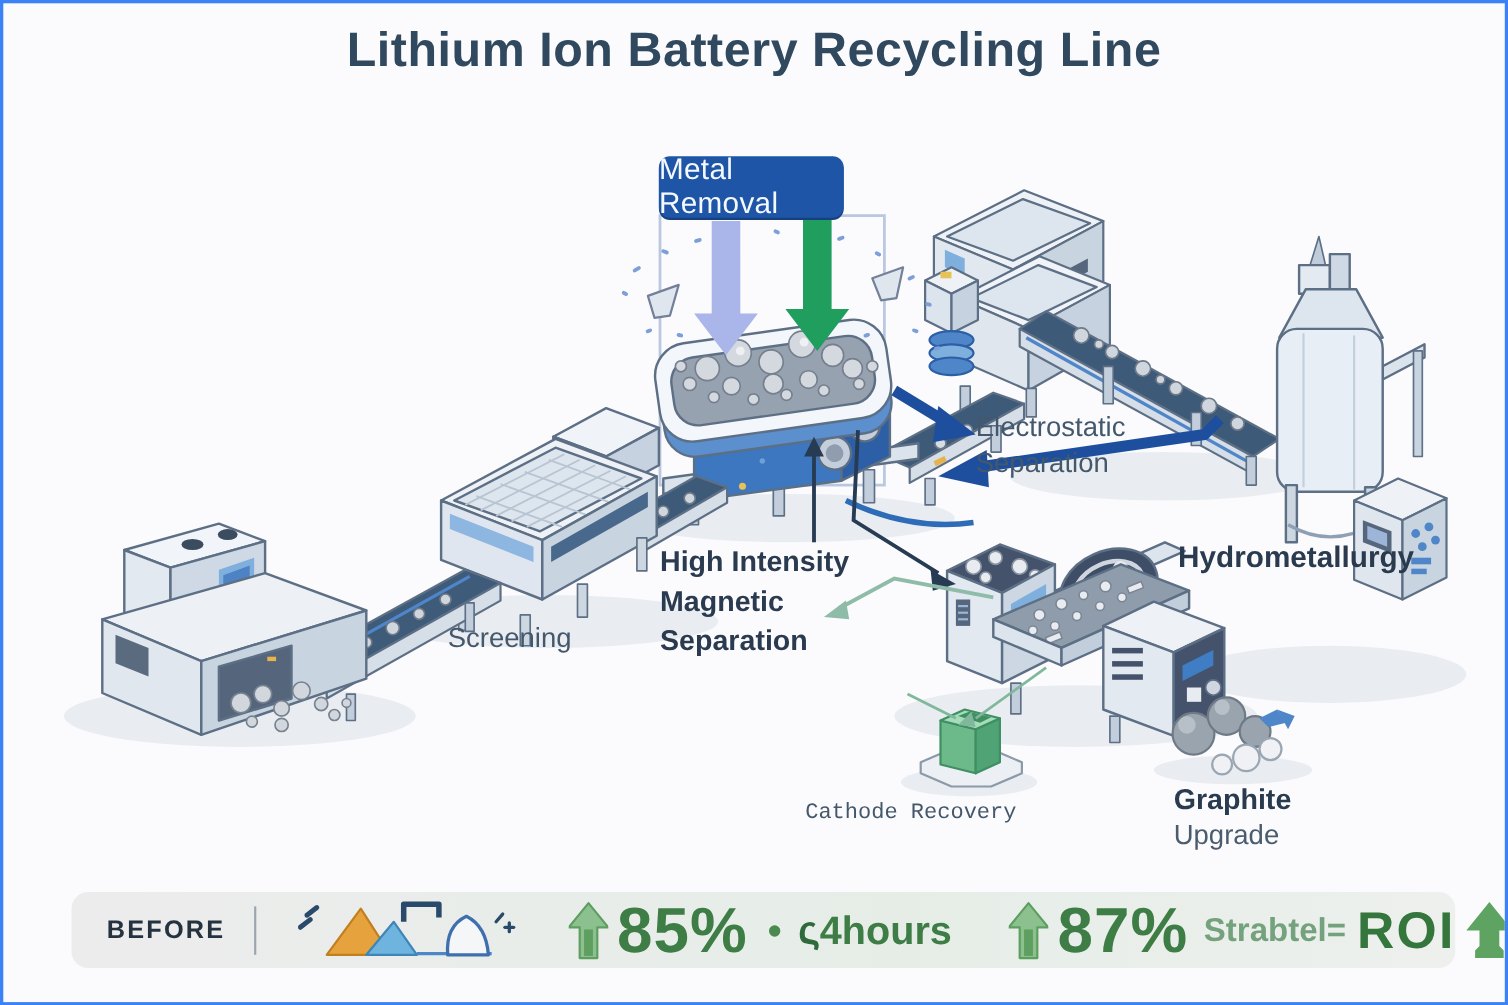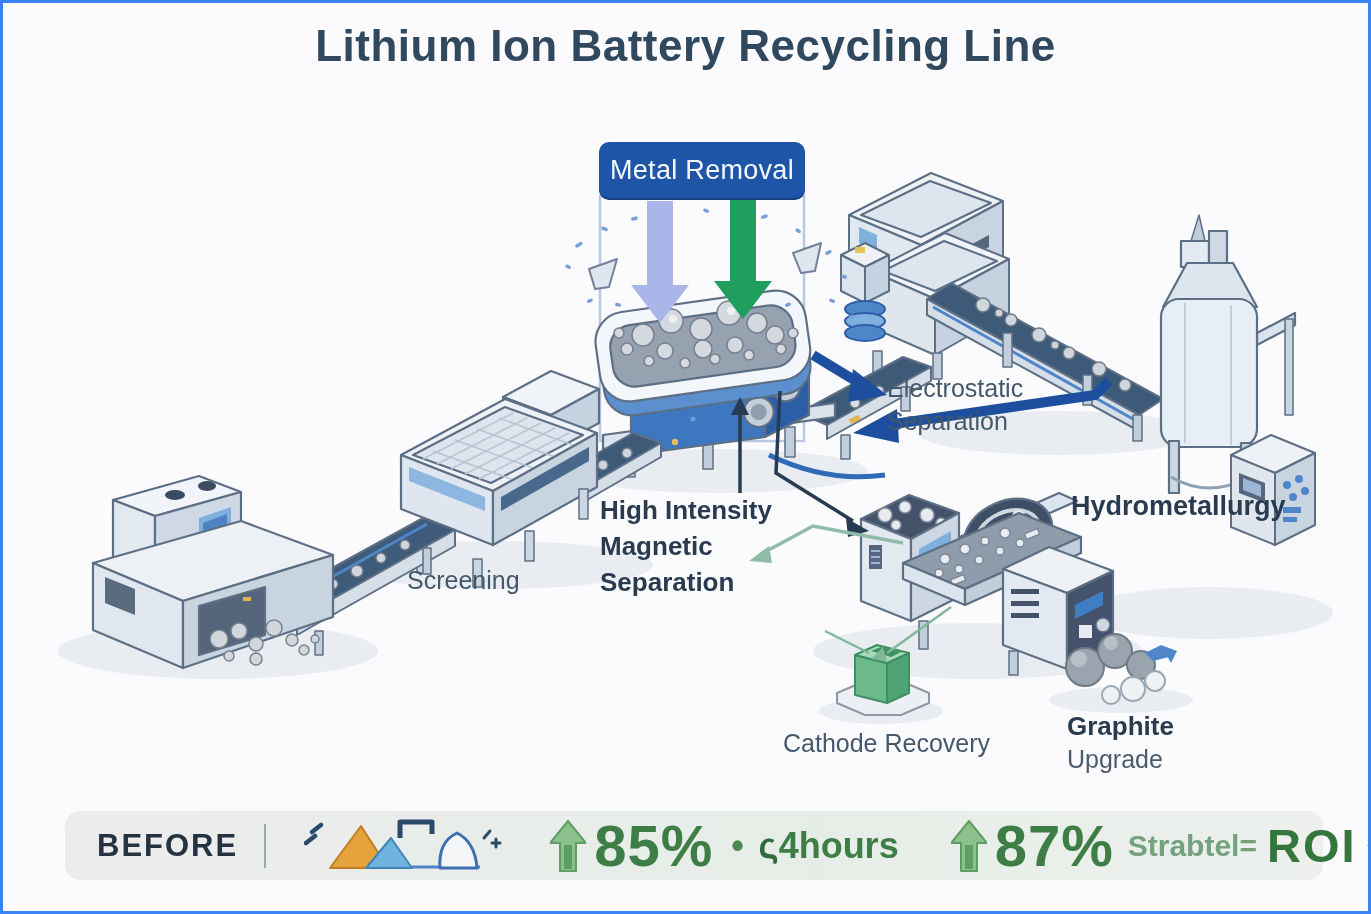--- a/index.html
+++ b/index.html
@@ -7,44 +7,44 @@
     position:relative;width:1371px;height:914px;box-sizing:border-box;
     background:#fbfbfd;border:3px solid #3b82f6;overflow:hidden;
     font-family:"Liberation Sans",sans-serif;
   }
   .title{
     position:absolute;left:0;top:18px;width:100%;text-align:center;margin:0;
     font-size:44px;font-weight:700;color:#31495f;letter-spacing:.5px;
   }
   .illustration{position:absolute;left:0;top:0;width:1371px;height:914px;}
   .banner{
-    position:absolute;left:596px;top:139px;width:206px;height:56px;
+    position:absolute;left:596px;top:139px;width:168px;height:56px;
     background:#1e55a6;border-radius:10px;display:flex;align-items:center;justify-content:center;
     box-shadow:0 2px 0 #16407e;
   }
   .banner span{color:#f4f8ff;font-size:27px;font-weight:500;letter-spacing:.3px;}
   .lbl{position:absolute;line-height:1.32;}
   .lbl span{display:block;}
   .lbl-bold{font-weight:700;color:#2a3b50;}
   .lbl-reg{font-weight:400;color:#44586c;}
   .lbl-shredding{left:126px;top:660px;font-size:28px;}
   .lbl-screening{left:404px;top:561px;font-size:25px;}
   .lbl-electro{left:884px;top:369px;font-size:25px;}
   .lbl-magnetic{left:597px;top:490px;font-size:26px;line-height:1.38;}
   .lbl-hydro{left:1068px;top:486px;font-size:27px;}
-  .lbl-cathode{left:780px;top:724px;font-size:25px;}
+  .lbl-cathode{left:729px;top:724px;font-size:20px;font-family:Liberation Mono, monospace;}
   .lbl-graphite{left:1064px;top:706px;font-size:26px;}
   .lbl-graphite .l2{font-weight:400;color:#4a5c6e;font-size:25px;}
   
   .stats-bar{
     position:absolute;left:62px;top:808px;width:1258px;height:69px;border-radius:15px;
     background:linear-gradient(90deg,#ececec 0%,#e9edea 30%,#e6ede7 60%,#edf0ed 100%);
     display:flex;align-items:center;
   }
-  .before{margin-left:32px;font-size:31px;font-weight:800;color:#253240;letter-spacing:2px;}
+  .before{margin-left:32px;font-size:23px;font-weight:800;color:#253240;letter-spacing:2px;}
   .bar-divider{width:2px;height:44px;background:#9ca6ae;margin-left:26px;flex:none;}
   .icon-cluster{margin-left:38px;flex:none;}
   .stat-group{display:flex;align-items:center;margin-left:46px;}
   .stat-val{font-size:58px;font-weight:800;color:#3e7d45;letter-spacing:1px;}
   .stat-sep{font-size:36px;font-weight:700;color:#4a8a4f;margin:0 14px 0 18px;}
   .squiggle{font-size:36px;font-weight:700;color:#2f6b3a;transform:rotate(-8deg);margin-right:2px;}
   .stat-unit{font-size:36px;font-weight:800;color:#3e7d45;}
   .stat-mid{font-size:30px;font-weight:700;color:#74a27d;margin:0 10px 0 14px;}
   .stat-roi{font-size:47px;font-weight:800;color:#35763d;letter-spacing:2px;}
   .up-arrow-svg{margin-right:8px;flex:none;}

